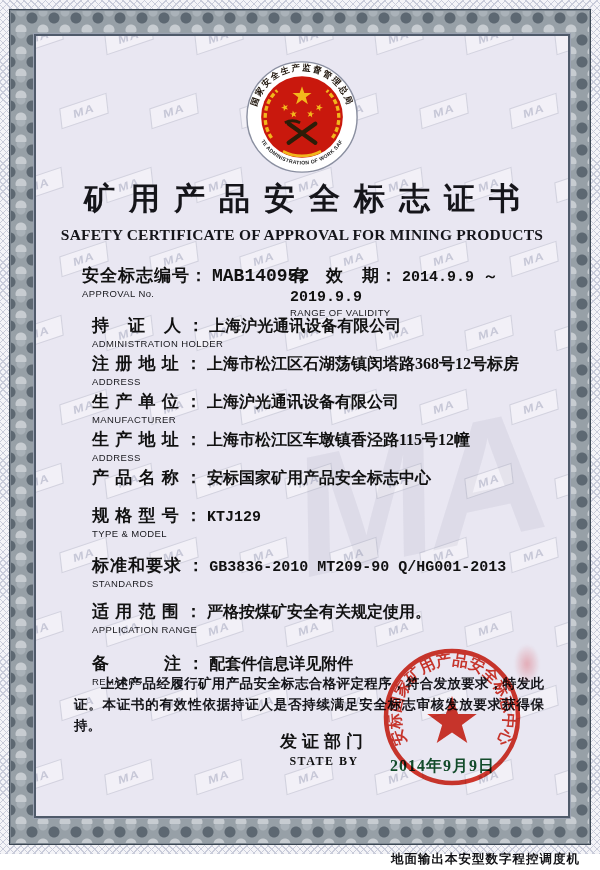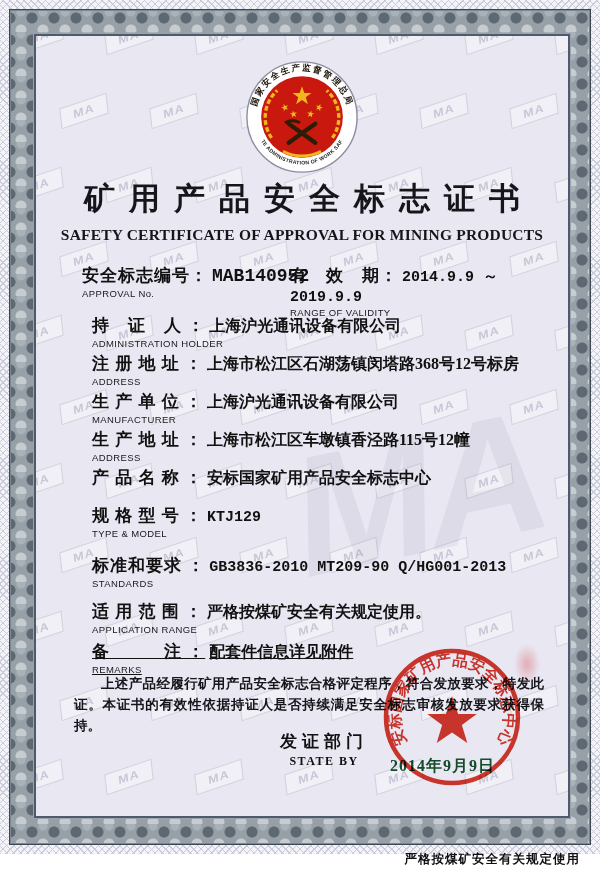--- a/index.html
+++ b/index.html
@@ -43,21 +43,21 @@
   
   .f-cn{font:bold 17px "Liberation Serif",serif;letter-spacing:1px;}
   .f-val{font:bold 16px "Liberation Serif",serif;margin-left:4px;}
   .f-en{font:9.5px "Liberation Sans",sans-serif;letter-spacing:.4px;color:#17171c;margin-top:1px;}
   .approval-row{position:absolute;left:46px;top:228px;width:480px;}
   .col-validity{position:absolute;left:208px;top:0;}
   .fields{position:absolute;left:56px;top:278px;width:480px;}
   .field-row{height:38px;}
   .field-row:nth-child(7){margin-top:12px;}
   .field-row:nth-child(8){margin-top:8px;}
-  .field-row:nth-child(9){margin-top:2px;text-decoration:underline;}
+  .field-row:nth-child(9){margin-top:14px;}
 
   
   .decl{position:absolute;left:38px;top:638px;width:470px;margin:0;
       font:bold 13.5px "Liberation Serif",serif;line-height:1.55;text-align:justify;text-indent:2em;color:#15151a;}
   .issuer{position:absolute;left:0;top:694px;width:100%;text-align:center;transform:translateX(22px);}
   .issuer-cn{font:bold 17px "Liberation Serif",serif;letter-spacing:5px;}
   .issuer-en{font:bold 12px "Liberation Serif",serif;letter-spacing:1.5px;margin-top:1px;}
 
   
   .seal{position:absolute;left:341px;top:606px;width:150px;height:150px;
@@ -252,14 +252,14 @@
       </defs>
       <circle cx="75" cy="75" r="66" fill="none" stroke="#d6281b" stroke-width="4.5"></circle>
       <use href="#st" x="-10" y="-10" width="20" height="20" transform="translate(75,80) scale(2.6)" fill="#d6281b"></use>
       <text font-family="Liberation Serif,serif" font-size="15.5" font-weight="bold" fill="#d6281b">
         <textPath href="#sealArc" startOffset="50%" text-anchor="middle">安标国家矿用产品安全标志中心</textPath>
       </text>
     </svg>
     <div class="seal-date">2014年9月9日</div>
   </div>
 
-  <div class="caption">严格按煤矿安全有关规定使用</div>
+  <div class="caption">地面输出本安型数字程控调度机</div>
 </div>
 
 </body></html>

